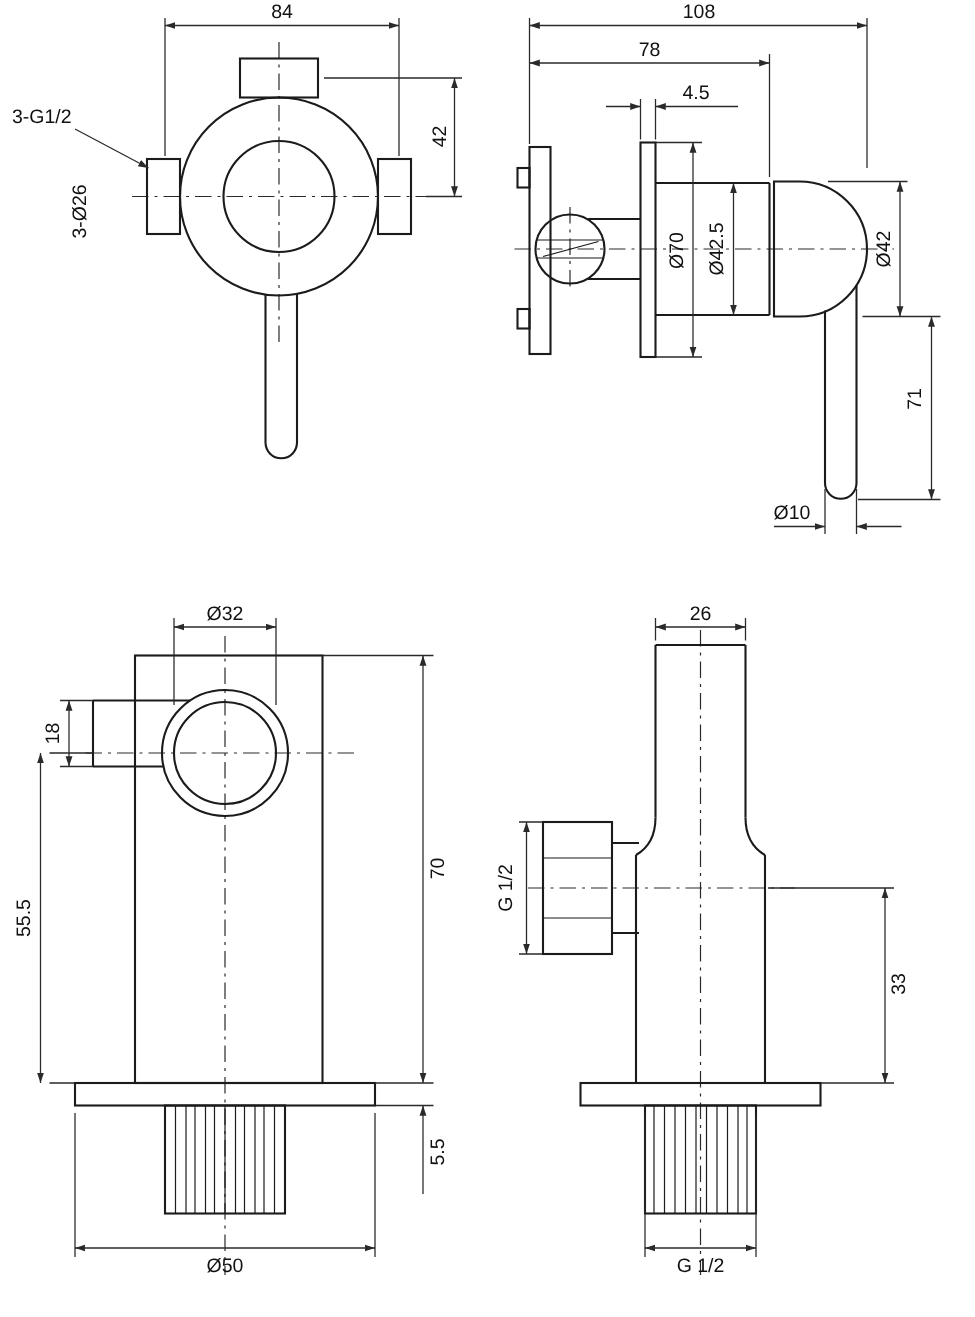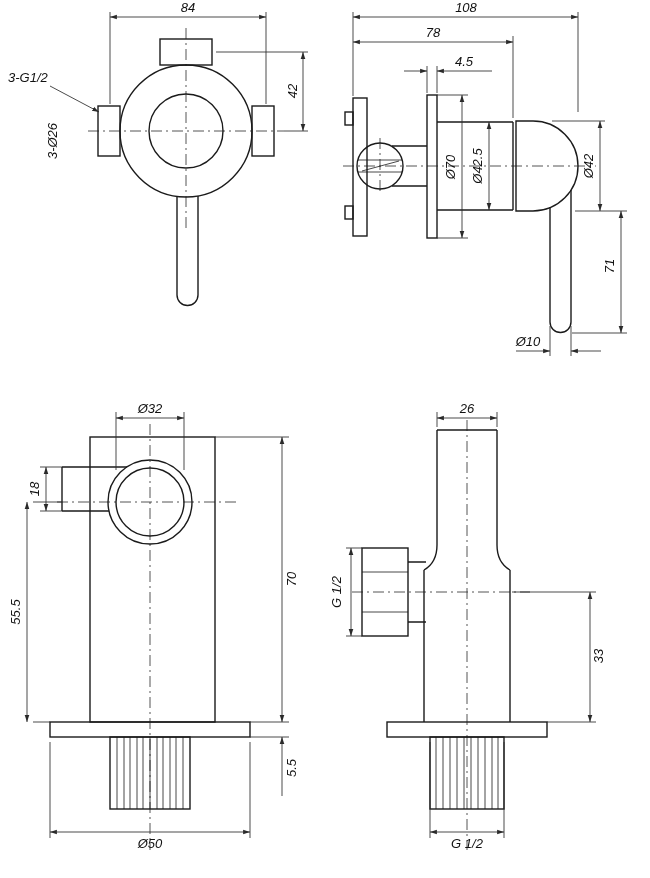--- a/index.html
+++ b/index.html
@@ -1,17 +1,17 @@
 <!DOCTYPE html>
 <html><head>
 <meta charset="utf-8">
 <style>
   html,body{margin:0;padding:0;background:#ffffff;}
   .sheet{width:650px;height:878px;background:#ffffff;position:relative;overflow:hidden;
-         font-family:"Liberation Sans", sans-serif;font-style:italic;}
+         font-family:"Liberation Sans", sans-serif;}
   svg{display:block;}
   .obj{fill:none;stroke:#1b1b1b;stroke-width:1.4;stroke-linejoin:miter;stroke-linecap:butt;}
   .thin{fill:none;stroke:#1b1b1b;stroke-width:.8;}
   .dim{fill:none;stroke:#2a2a2a;stroke-width:.85;}
   .cl{fill:none;stroke:#2a2a2a;stroke-width:.8;stroke-dasharray:11 4 2 4;}
   .t{font-size:13px;fill:#111;text-anchor:middle;}
   .ts{font-size:13px;fill:#111;text-anchor:start;}
 </style>
 </head>
 <body>

